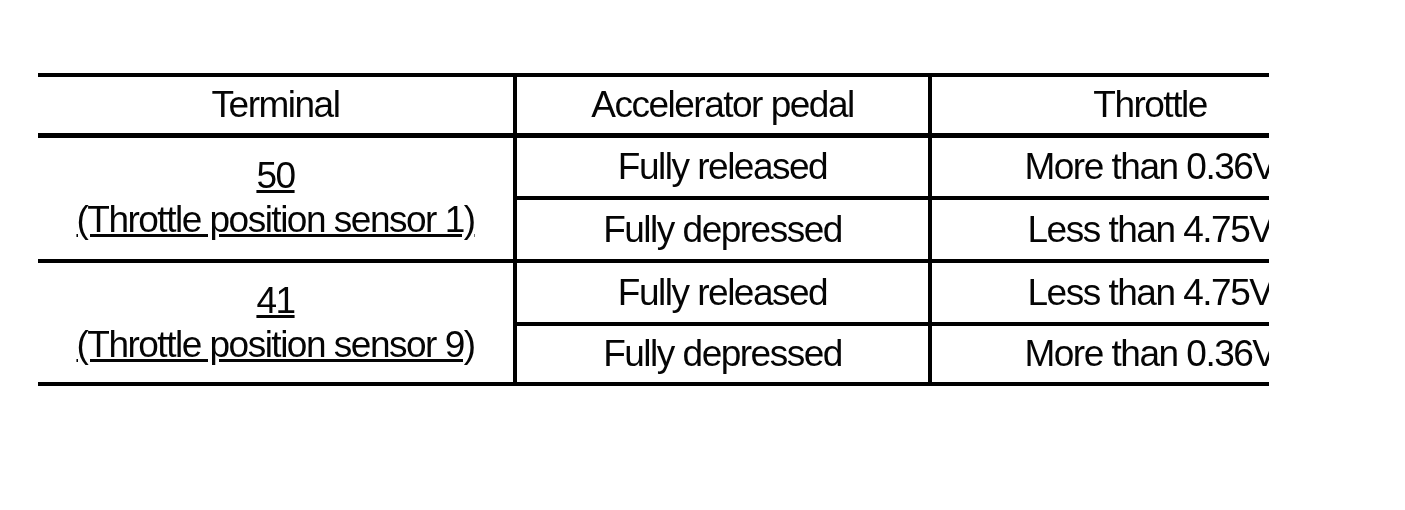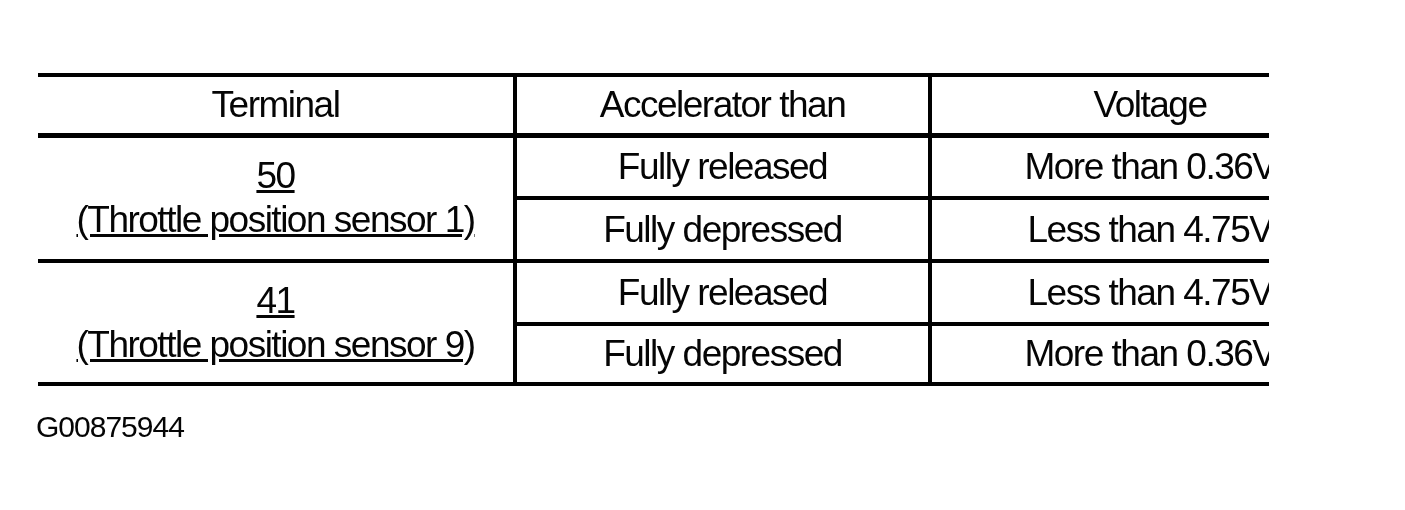--- a/index.html
+++ b/index.html
@@ -75,22 +75,22 @@
 
   <table class="spec">
     <colgroup>
       <col style="width:477px">
       <col style="width:415px">
       <col style="width:438px">
     </colgroup>
     <tbody>
       <tr class="hdr">
         <th>Terminal</th>
-        <th class="colsep">Accelerator than</th>
-        <th class="colsep">Voltage</th>
+        <th class="colsep">Accelerator pedal</th>
+        <th class="colsep">Throttle</th>
       </tr>
 
       <tr class="row r1">
         <td class="terminal" rowspan="2">
           <div>50</div>
           <div>(Throttle position sensor 1)</div>
         </td>
         <td class="colsep">Fully released</td>
         <td class="colsep">More than 0.36V</td>
       </tr>
@@ -109,15 +109,14 @@
         <td class="colsep">Less than 4.75V</td>
       </tr>
 
       <tr class="row r4">
         <td class="colsep">Fully depressed</td>
         <td class="colsep">More than 0.36V</td>
       </tr>
     </tbody>
   </table>
 
-  <div class="caption">G00875944</div>
 
 </div>
 
 </body></html>

